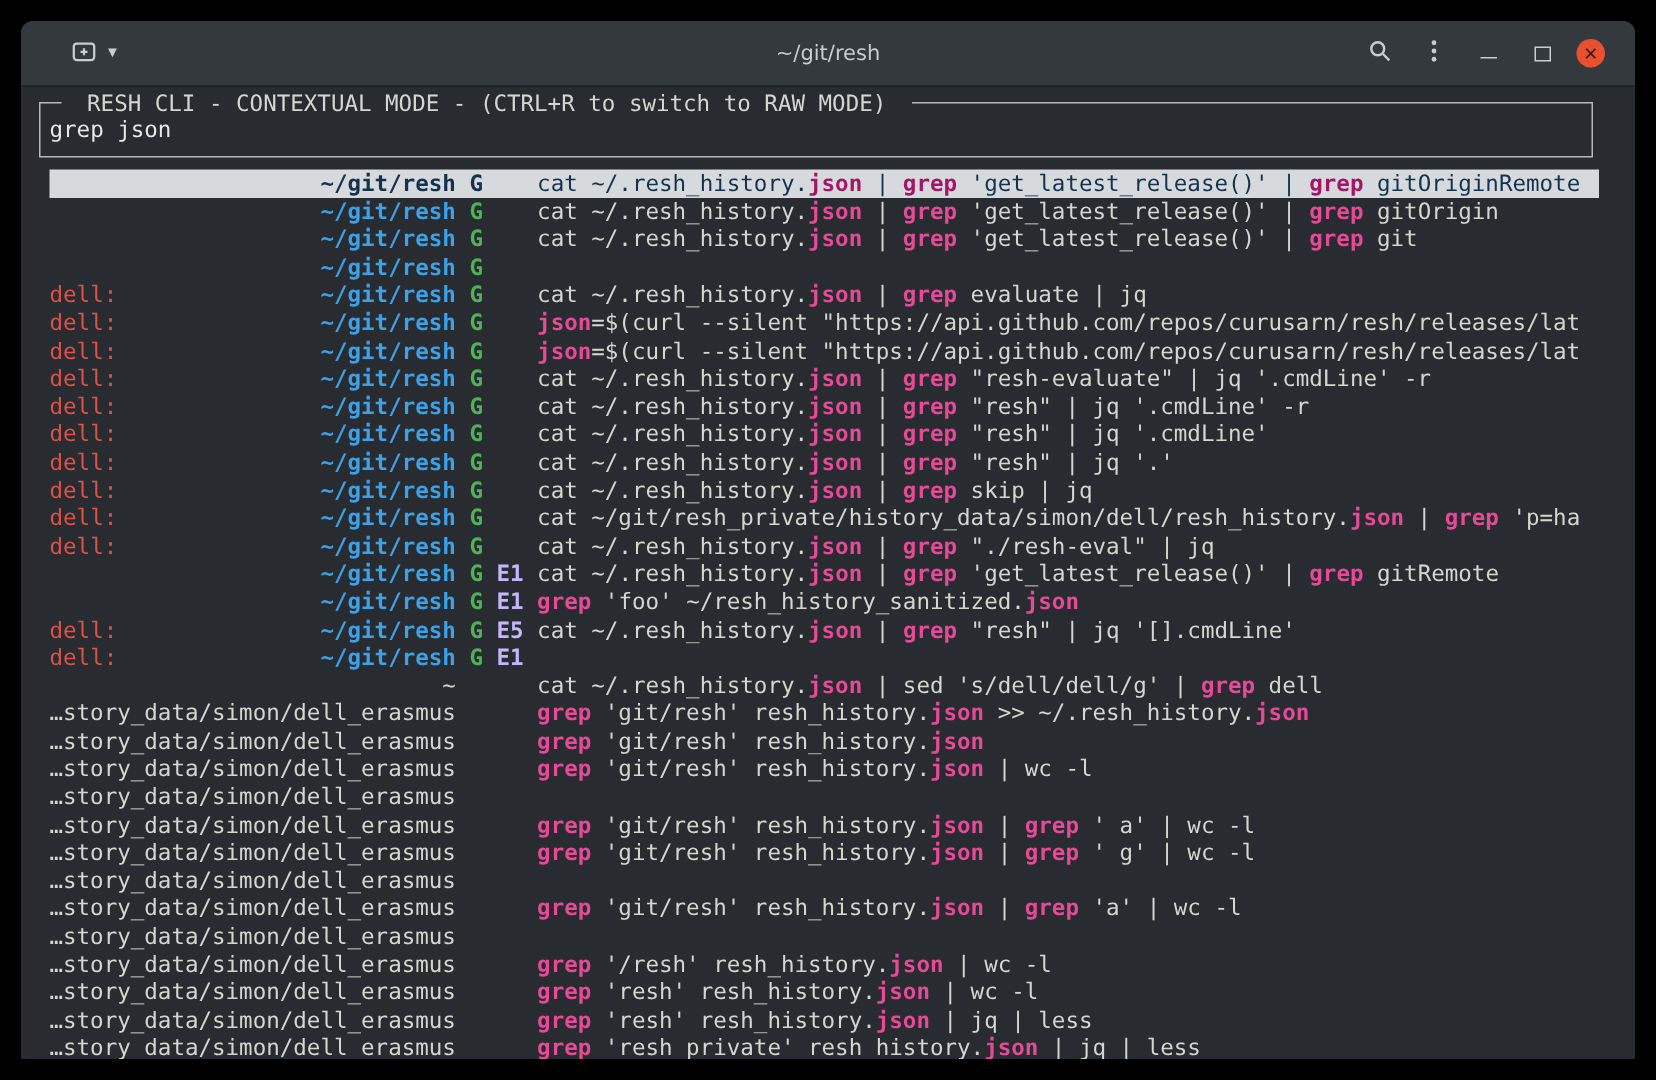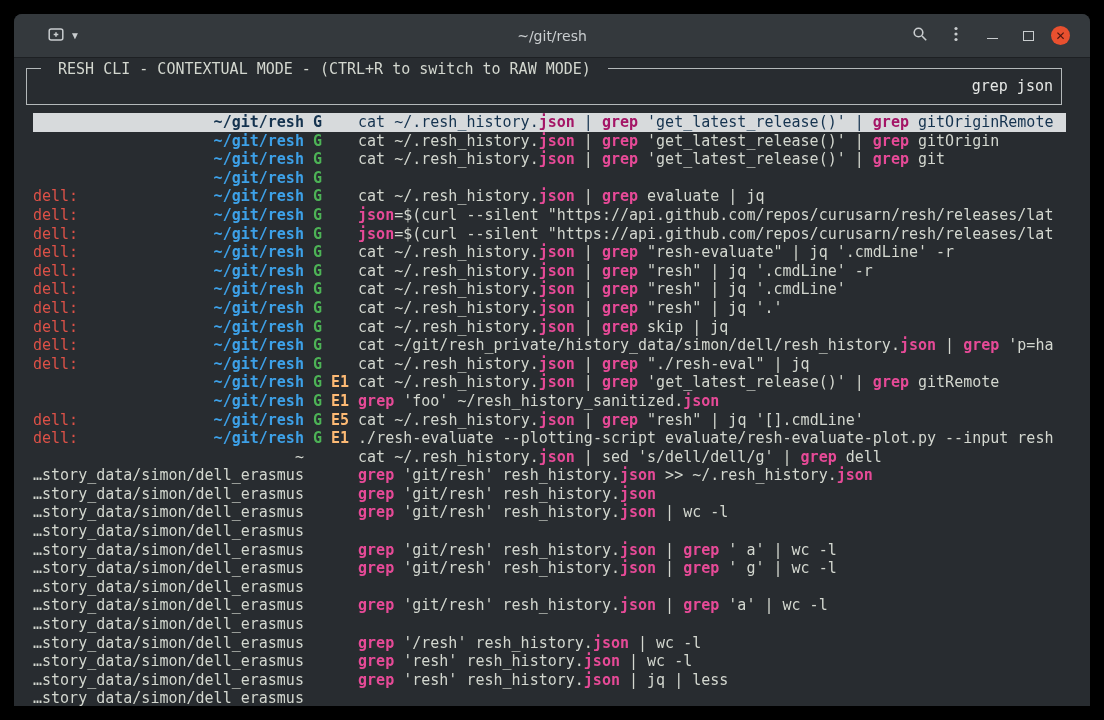--- a/index.html
+++ b/index.html
@@ -25,37 +25,37 @@
   .min-glyph{display:inline-block;width:11px;height:1px;background:#c9cdcf;margin-top:6px;}
   .max-glyph{display:inline-block;width:9px;height:8px;border:1.5px solid #c9cdcf;}
   .close-btn{width:19px;height:19px;border-radius:50%;background:#e8502f;border:none;
     display:flex;align-items:center;justify-content:center;cursor:pointer;padding:0;}
   .close-x{color:#471510;font-size:12px;line-height:1;font-weight:bold;font-family:"DejaVu Sans",sans-serif;}
   .caret{color:#c9cdcf;font-size:10px;}
   
   .term{position:relative;color:#d3d7cf;font-size:15px;}
   .query-box{
     position:relative;margin:10px 28px 8px 12px;border:1px solid #b4b9ba;
-    padding:8px 8px 9px 6px;
+    padding:8px 20px 9px 6px;
   }
   .box-title{
     position:absolute;top:-10px;left:14px;background:#282c30;padding:0 8px;
     color:#d3d7cf;font-size:15px;line-height:20px;white-space:pre;
   }
-  .query-line{height:18px;line-height:18px;white-space:pre;color:#e6e8e6;text-align:right;}
+  .query-line{height:18px;line-height:18px;white-space:pre;color:#e6e8e6;}
   .rows{margin:0 24px 0 19px;}
   .row{display:flex;height:18.6px;line-height:18.6px;white-space:pre;}
   .lcol{position:relative;flex:none;width:30ch;height:100%;}
   .host{position:absolute;left:0;top:0;color:#dd5147;}
   .dir{position:absolute;right:0;top:0;}
   .dir.path{color:#3da1e8;font-weight:bold;}
   .dir.plain{color:#d3d7cf;}
   .flags{flex:none;min-width:4ch;margin:0 1ch;}
   .g{color:#4db356;font-weight:bold;}
-  .e{color:#fdba74;font-weight:bold;}
+  .e{color:#c4b5fd;font-weight:bold;}
   .cmd{flex:1;min-width:0;overflow:hidden;white-space:pre;}
   .match{color:#e64a97;font-weight:bold;}
   .row.selected{background:#d7dadc;}
   .row.selected .host,.row.selected .dir,.row.selected .g,
   .row.selected .e,.row.selected .cmd{color:#14324e;}
   .row.selected .match{color:#a41566;}
 </style>
 </head>
 <body>
 
@@ -121,31 +121,31 @@
         <div class="row"><span class="lcol"><span class="host">dell:</span><span class="dir path">~/git/resh</span></span><span class="flags"><span class="g">G</span></span><span class="cmd">cat ~/.resh_history.<span class="match">json</span> | <span class="match">grep</span> "resh-evaluate" | jq '.cmdLine' -r</span></div>
         <div class="row"><span class="lcol"><span class="host">dell:</span><span class="dir path">~/git/resh</span></span><span class="flags"><span class="g">G</span></span><span class="cmd">cat ~/.resh_history.<span class="match">json</span> | <span class="match">grep</span> "resh" | jq '.cmdLine' -r</span></div>
         <div class="row"><span class="lcol"><span class="host">dell:</span><span class="dir path">~/git/resh</span></span><span class="flags"><span class="g">G</span></span><span class="cmd">cat ~/.resh_history.<span class="match">json</span> | <span class="match">grep</span> "resh" | jq '.cmdLine'</span></div>
         <div class="row"><span class="lcol"><span class="host">dell:</span><span class="dir path">~/git/resh</span></span><span class="flags"><span class="g">G</span></span><span class="cmd">cat ~/.resh_history.<span class="match">json</span> | <span class="match">grep</span> "resh" | jq '.'</span></div>
         <div class="row"><span class="lcol"><span class="host">dell:</span><span class="dir path">~/git/resh</span></span><span class="flags"><span class="g">G</span></span><span class="cmd">cat ~/.resh_history.<span class="match">json</span> | <span class="match">grep</span> skip | jq</span></div>
         <div class="row"><span class="lcol"><span class="host">dell:</span><span class="dir path">~/git/resh</span></span><span class="flags"><span class="g">G</span></span><span class="cmd">cat ~/git/resh_private/history_data/simon/dell/resh_history.<span class="match">json</span> | <span class="match">grep</span> 'p=ha</span></div>
         <div class="row"><span class="lcol"><span class="host">dell:</span><span class="dir path">~/git/resh</span></span><span class="flags"><span class="g">G</span></span><span class="cmd">cat ~/.resh_history.<span class="match">json</span> | <span class="match">grep</span> "./resh-eval" | jq</span></div>
         <div class="row"><span class="lcol"><span class="host"></span><span class="dir path">~/git/resh</span></span><span class="flags"><span class="g">G</span> <span class="e">E1</span></span><span class="cmd">cat ~/.resh_history.<span class="match">json</span> | <span class="match">grep</span> 'get_latest_release()' | <span class="match">grep</span> gitRemote</span></div>
         <div class="row"><span class="lcol"><span class="host"></span><span class="dir path">~/git/resh</span></span><span class="flags"><span class="g">G</span> <span class="e">E1</span></span><span class="cmd"><span class="match">grep</span> 'foo' ~/resh_history_sanitized.<span class="match">json</span></span></div>
         <div class="row"><span class="lcol"><span class="host">dell:</span><span class="dir path">~/git/resh</span></span><span class="flags"><span class="g">G</span> <span class="e">E5</span></span><span class="cmd">cat ~/.resh_history.<span class="match">json</span> | <span class="match">grep</span> "resh" | jq '[].cmdLine'</span></div>
-        <div class="row"><span class="lcol"><span class="host">dell:</span><span class="dir path">~/git/resh</span></span><span class="flags"><span class="g">G</span> <span class="e">E1</span></span><span class="cmd">./resh-evaluate --plotting-script evaluate/resh-evaluate-plot.py --input resh</span></div>
+        <div class="row"><span class="lcol"><span class="host">dell:</span><span class="dir path">~/git/resh</span></span><span class="flags"><span class="g">G</span> <span class="e">E1</span></span></div>
         <div class="row"><span class="lcol"><span class="host"></span><span class="dir plain">~</span></span><span class="flags"></span><span class="cmd">cat ~/.resh_history.<span class="match">json</span> | sed 's/dell/dell/g' | <span class="match">grep</span> dell</span></div>
         <div class="row"><span class="lcol"><span class="host"></span><span class="dir plain">…story_data/simon/dell_erasmus</span></span><span class="flags"></span><span class="cmd"><span class="match">grep</span> 'git/resh' resh_history.<span class="match">json</span> &gt;&gt; ~/.resh_history.<span class="match">json</span></span></div>
         <div class="row"><span class="lcol"><span class="host"></span><span class="dir plain">…story_data/simon/dell_erasmus</span></span><span class="flags"></span><span class="cmd"><span class="match">grep</span> 'git/resh' resh_history.<span class="match">json</span></span></div>
         <div class="row"><span class="lcol"><span class="host"></span><span class="dir plain">…story_data/simon/dell_erasmus</span></span><span class="flags"></span><span class="cmd"><span class="match">grep</span> 'git/resh' resh_history.<span class="match">json</span> | wc -l</span></div>
         <div class="row"><span class="lcol"><span class="host"></span><span class="dir plain">…story_data/simon/dell_erasmus</span></span><span class="flags"></span></div>
         <div class="row"><span class="lcol"><span class="host"></span><span class="dir plain">…story_data/simon/dell_erasmus</span></span><span class="flags"></span><span class="cmd"><span class="match">grep</span> 'git/resh' resh_history.<span class="match">json</span> | <span class="match">grep</span> ' a' | wc -l</span></div>
         <div class="row"><span class="lcol"><span class="host"></span><span class="dir plain">…story_data/simon/dell_erasmus</span></span><span class="flags"></span><span class="cmd"><span class="match">grep</span> 'git/resh' resh_history.<span class="match">json</span> | <span class="match">grep</span> ' g' | wc -l</span></div>
         <div class="row"><span class="lcol"><span class="host"></span><span class="dir plain">…story_data/simon/dell_erasmus</span></span><span class="flags"></span></div>
         <div class="row"><span class="lcol"><span class="host"></span><span class="dir plain">…story_data/simon/dell_erasmus</span></span><span class="flags"></span><span class="cmd"><span class="match">grep</span> 'git/resh' resh_history.<span class="match">json</span> | <span class="match">grep</span> 'a' | wc -l</span></div>
         <div class="row"><span class="lcol"><span class="host"></span><span class="dir plain">…story_data/simon/dell_erasmus</span></span><span class="flags"></span></div>
         <div class="row"><span class="lcol"><span class="host"></span><span class="dir plain">…story_data/simon/dell_erasmus</span></span><span class="flags"></span><span class="cmd"><span class="match">grep</span> '/resh' resh_history.<span class="match">json</span> | wc -l</span></div>
         <div class="row"><span class="lcol"><span class="host"></span><span class="dir plain">…story_data/simon/dell_erasmus</span></span><span class="flags"></span><span class="cmd"><span class="match">grep</span> 'resh' resh_history.<span class="match">json</span> | wc -l</span></div>
         <div class="row"><span class="lcol"><span class="host"></span><span class="dir plain">…story_data/simon/dell_erasmus</span></span><span class="flags"></span><span class="cmd"><span class="match">grep</span> 'resh' resh_history.<span class="match">json</span> | jq | less</span></div>
-        <div class="row"><span class="lcol"><span class="host"></span><span class="dir plain">…story_data/simon/dell_erasmus</span></span><span class="flags"></span></div>
+        <div class="row"><span class="lcol"><span class="host"></span><span class="dir plain">…story_data/simon/dell_erasmus</span></span><span class="flags"></span><span class="cmd"><span class="match">grep</span> 'resh_private' resh_history.<span class="match">json</span> | jq | less</span></div>
       </div>
   </div>
 
 </div>
 
 </body></html>

